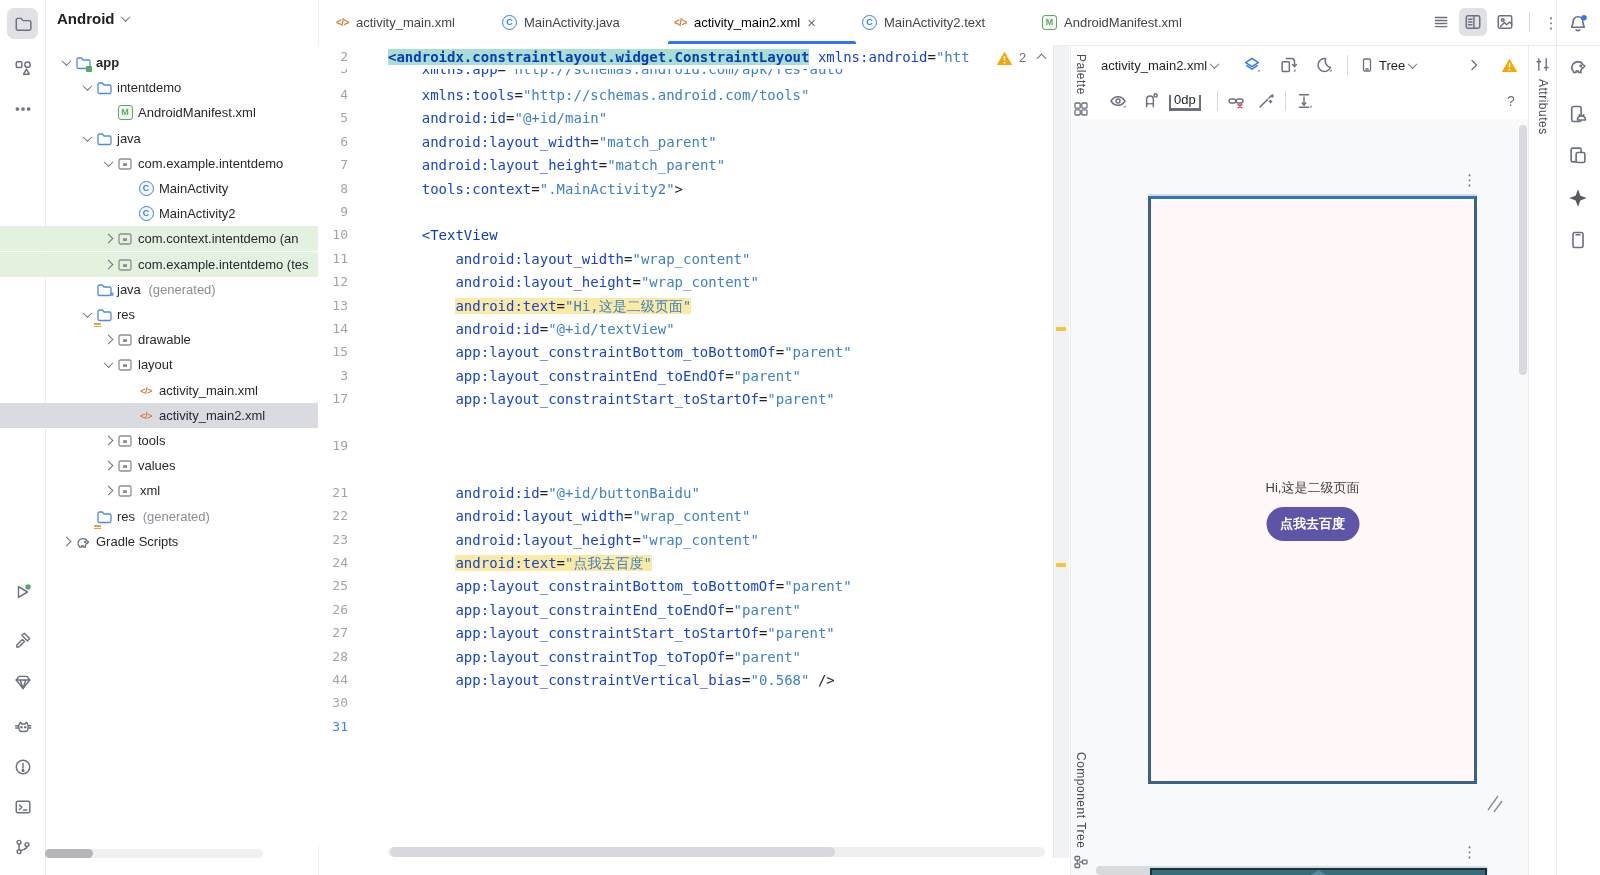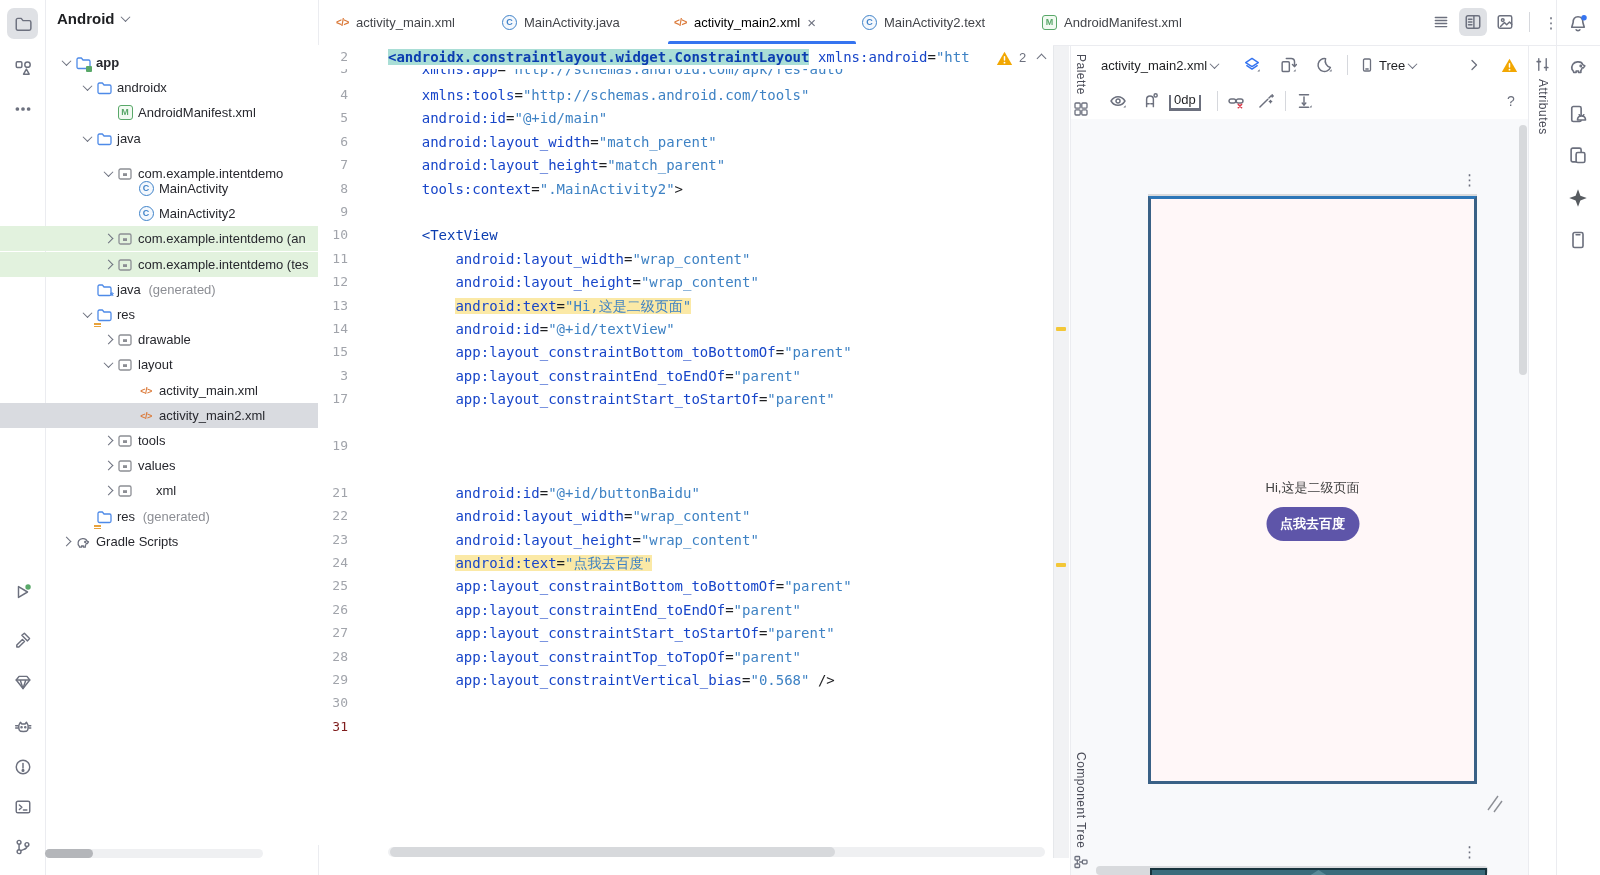--- a/index.html
+++ b/index.html
@@ -178,38 +178,38 @@
           </span>
           <span class="tree-label bold" style="position:absolute;left:96px;">app</span>
         </div>
         <div class="tree-row" style="top:25px;">
           <span class="chev down" style="position:absolute;left:84px;"></span>
           <span class="ico" style="position:absolute;left:96px;width:16px;">
             <svg width="16" height="16" viewBox="0 0 16 16" fill="none" stroke="#6C707E" stroke-width="1.3" stroke-linecap="round" stroke-linejoin="round">
               <path d="M2 4.5c0-.8.6-1.5 1.4-1.5h3l1.6 2h5.6c.8 0 1.4.7 1.4 1.5V12c0 .8-.6 1.5-1.4 1.5H3.4C2.6 13.5 2 12.8 2 12V4.5z" stroke="#4E8AE8"></path>
             </svg>
           </span>
-          <span class="tree-label" style="position:absolute;left:117px;">androidx</span>
+          <span class="tree-label" style="position:absolute;left:117px;">intentdemo</span>
         </div>
         <div class="tree-row" style="top:50px;">
           <span class="ico" style="position:absolute;left:117px;width:16px;">
             <span class="badge-letter" style="border:1.5px solid #59A869;color:#59A869;background:#F2FAF2;">M</span>
           </span>
           <span class="tree-label" style="position:absolute;left:138px;">AndroidManifest.xml</span>
         </div>
         <div class="tree-row" style="top:76px;">
           <span class="chev down" style="position:absolute;left:84px;"></span>
           <span class="ico" style="position:absolute;left:96px;width:16px;">
             <svg width="16" height="16" viewBox="0 0 16 16" fill="none" stroke="#6C707E" stroke-width="1.3" stroke-linecap="round" stroke-linejoin="round">
               <path d="M2 4.5c0-.8.6-1.5 1.4-1.5h3l1.6 2h5.6c.8 0 1.4.7 1.4 1.5V12c0 .8-.6 1.5-1.4 1.5H3.4C2.6 13.5 2 12.8 2 12V4.5z" stroke="#4E8AE8"></path>
             </svg>
           </span>
           <span class="tree-label" style="position:absolute;left:117px;">java</span>
         </div>
-        <div class="tree-row" style="top:111px;">
+        <div class="tree-row" style="top:101px;">
           <span class="chev down" style="position:absolute;left:105px;"></span>
           <span class="ico" style="position:absolute;left:117px;width:16px;">
             <svg width="16" height="16" viewBox="0 0 16 16" fill="none" stroke="#6C707E" stroke-width="1.3" stroke-linecap="round" stroke-linejoin="round">
               <rect x="2" y="3" width="12" height="10" rx="1.5" stroke="#8C8E94"></rect>
               <rect x="6" y="7.2" width="4" height="2.8" fill="#8C8E94" stroke="none"></rect>
             </svg>
           </span>
           <span class="tree-label" style="position:absolute;left:138px;">com.example.intentdemo</span>
         </div>
         <div class="tree-row" style="top:126px;">
@@ -225,21 +225,21 @@
           <span class="tree-label" style="position:absolute;left:159px;">MainActivity2</span>
         </div>
         <div class="tree-row green" style="top:176px;">
           <span class="chev right" style="position:absolute;left:105px;"></span>
           <span class="ico" style="position:absolute;left:117px;width:16px;">
             <svg width="16" height="16" viewBox="0 0 16 16" fill="none" stroke="#6C707E" stroke-width="1.3" stroke-linecap="round" stroke-linejoin="round">
               <rect x="2" y="3" width="12" height="10" rx="1.5" stroke="#8C8E94"></rect>
               <rect x="6" y="7.2" width="4" height="2.8" fill="#8C8E94" stroke="none"></rect>
             </svg>
           </span>
-          <span class="tree-label" style="position:absolute;left:138px;">com.example.intentdemo (an</span>
+          <span class="tree-label" style="position:absolute;left:138px;">com.context.intentdemo (an</span>
         </div>
         <div class="tree-row green" style="top:202px;">
           <span class="chev right" style="position:absolute;left:105px;"></span>
           <span class="ico" style="position:absolute;left:117px;width:16px;">
             <svg width="16" height="16" viewBox="0 0 16 16" fill="none" stroke="#6C707E" stroke-width="1.3" stroke-linecap="round" stroke-linejoin="round">
               <rect x="2" y="3" width="12" height="10" rx="1.5" stroke="#8C8E94"></rect>
               <rect x="6" y="7.2" width="4" height="2.8" fill="#8C8E94" stroke="none"></rect>
             </svg>
           </span>
           <span class="tree-label" style="position:absolute;left:138px;">com.example.intentdemo (tes</span>
@@ -320,21 +320,21 @@
           <span class="tree-label" style="position:absolute;left:138px;">values</span>
         </div>
         <div class="tree-row" style="top:428px;">
           <span class="chev right" style="position:absolute;left:105px;"></span>
           <span class="ico" style="position:absolute;left:117px;width:16px;">
             <svg width="16" height="16" viewBox="0 0 16 16" fill="none" stroke="#6C707E" stroke-width="1.3" stroke-linecap="round" stroke-linejoin="round">
               <rect x="2" y="3" width="12" height="10" rx="1.5" stroke="#8C8E94"></rect>
               <rect x="6" y="7.2" width="4" height="2.8" fill="#8C8E94" stroke="none"></rect>
             </svg>
           </span>
-          <span class="tree-label" style="position:absolute;left:156px;">xml</span>
+          <span class="tree-label" style="position:absolute;left:140px;">xml</span>
         </div>
         <div class="tree-row" style="top:454px;">
           <span class="ico" style="position:absolute;left:96px;width:16px;">
             <span style="position:relative;display:inline-block;width:16px;height:16px;">
               <svg width="16" height="16" viewBox="0 0 16 16" fill="none" stroke="#6C707E" stroke-width="1.3" stroke-linecap="round" stroke-linejoin="round">
                 <path d="M2 4.5c0-.8.6-1.5 1.4-1.5h3l1.6 2h5.6c.8 0 1.4.7 1.4 1.5V12c0 .8-.6 1.5-1.4 1.5H3.4C2.6 13.5 2 12.8 2 12V4.5z" stroke="#4E8AE8"></path>
               </svg>
               <span style="position:absolute;left:-2px;bottom:-2px;width:7px;height:2px;background:#E8A33D;box-shadow:0 3px 0 #E8A33D;"></span>
             </span>
           </span>
@@ -450,23 +450,23 @@
       <div class="code-row" style="top:342px;height:24px;"><div style="position:relative;height:24px;"><span class="gut" style="">17</span><span class="code-txt"><span class="c-p">        </span><span class="c-a">app:layout_constraintStart_toStartOf</span><span class="c-p">=</span><span class="c-v">"parent"</span></span></div></div>
       <div class="code-row" style="top:389px;height:24px;"><div style="position:relative;height:24px;"><span class="gut" style="">19</span><span class="code-txt"></span></div></div>
       <div class="code-row" style="top:436px;height:24px;"><div style="position:relative;height:24px;"><span class="gut" style="">21</span><span class="code-txt"><span class="c-p">        </span><span class="c-a">android:id</span><span class="c-p">=</span><span class="c-v">"@+id/buttonBaidu"</span></span></div></div>
       <div class="code-row" style="top:459px;height:24px;"><div style="position:relative;height:24px;"><span class="gut" style="">22</span><span class="code-txt"><span class="c-p">        </span><span class="c-a">android:layout_width</span><span class="c-p">=</span><span class="c-v">"wrap_content"</span></span></div></div>
       <div class="code-row" style="top:483px;height:24px;"><div style="position:relative;height:24px;"><span class="gut" style="">23</span><span class="code-txt"><span class="c-p">        </span><span class="c-a">android:layout_height</span><span class="c-p">=</span><span class="c-v">"wrap_content"</span></span></div></div>
       <div class="code-row" style="top:506px;height:24px;"><div style="position:relative;height:24px;"><span class="gut" style="">24</span><span class="code-txt"><span class="c-p">        </span><span class="c-a bg-yel">android:text</span><span class="c-p bg-yel">=</span><span class="c-v bg-yel">"点我去百度"</span></span></div></div>
       <div class="code-row" style="top:529px;height:24px;"><div style="position:relative;height:24px;"><span class="gut" style="">25</span><span class="code-txt"><span class="c-p">        </span><span class="c-a">app:layout_constraintBottom_toBottomOf</span><span class="c-p">=</span><span class="c-v">"parent"</span></span></div></div>
       <div class="code-row" style="top:553px;height:24px;"><div style="position:relative;height:24px;"><span class="gut" style="">26</span><span class="code-txt"><span class="c-p">        </span><span class="c-a">app:layout_constraintEnd_toEndOf</span><span class="c-p">=</span><span class="c-v">"parent"</span></span></div></div>
       <div class="code-row" style="top:576px;height:24px;"><div style="position:relative;height:24px;"><span class="gut" style="">27</span><span class="code-txt"><span class="c-p">        </span><span class="c-a">app:layout_constraintStart_toStartOf</span><span class="c-p">=</span><span class="c-v">"parent"</span></span></div></div>
       <div class="code-row" style="top:600px;height:24px;"><div style="position:relative;height:24px;"><span class="gut" style="">28</span><span class="code-txt"><span class="c-p">        </span><span class="c-a">app:layout_constraintTop_toTopOf</span><span class="c-p">=</span><span class="c-v">"parent"</span></span></div></div>
-      <div class="code-row" style="top:623px;height:24px;"><div style="position:relative;height:24px;"><span class="gut" style="">29</span><span class="code-txt"><span class="c-p">        </span><span class="c-a">app:layout_constraintVertical_bias</span><span class="c-p">=</span><span class="c-v">"0.568"</span><span class="c-p"> /&gt;</span></span></div></div>
+      <div class="code-row" style="top:623px;height:24px;"><div style="position:relative;height:24px;"><span class="gut" style="">44</span><span class="code-txt"><span class="c-p">        </span><span class="c-a">app:layout_constraintVertical_bias</span><span class="c-p">=</span><span class="c-v">"0.568"</span><span class="c-p"> /&gt;</span></span></div></div>
       <div class="code-row" style="top:646px;height:24px;"><div style="position:relative;height:24px;"><span class="gut" style="">30</span><span class="code-txt"></span></div></div>
-      <div class="code-row" style="top:670px;height:24px;"><div style="position:relative;height:24px;"><span class="gut" style="color:#7f1d1d;">31</span></div></div>
+      <div class="code-row" style="top:670px;height:24px;"><div style="position:relative;height:24px;"><span class="gut" style="color:#3b82f6;">31</span></div></div>
     </div>
 
   <div class="abs" style="left:1053px;top:46px;width:15px;height:812px;background:#F1F2F4;border-left:1px solid #E6E8EB;">
     <div class="abs" style="left:2px;top:281px;width:10px;height:4px;background:#F3C737;border-radius:1px;"></div>
     <div class="abs" style="left:2px;top:517px;width:10px;height:4px;background:#F3C737;border-radius:1px;"></div>
   </div>
 
   <div class="scroll-track" style="left:388px;top:847px;width:657px;height:10px;"></div>
   <div class="scroll-thumb" style="left:390px;top:847px;width:445px;height:10px;"></div>
 

